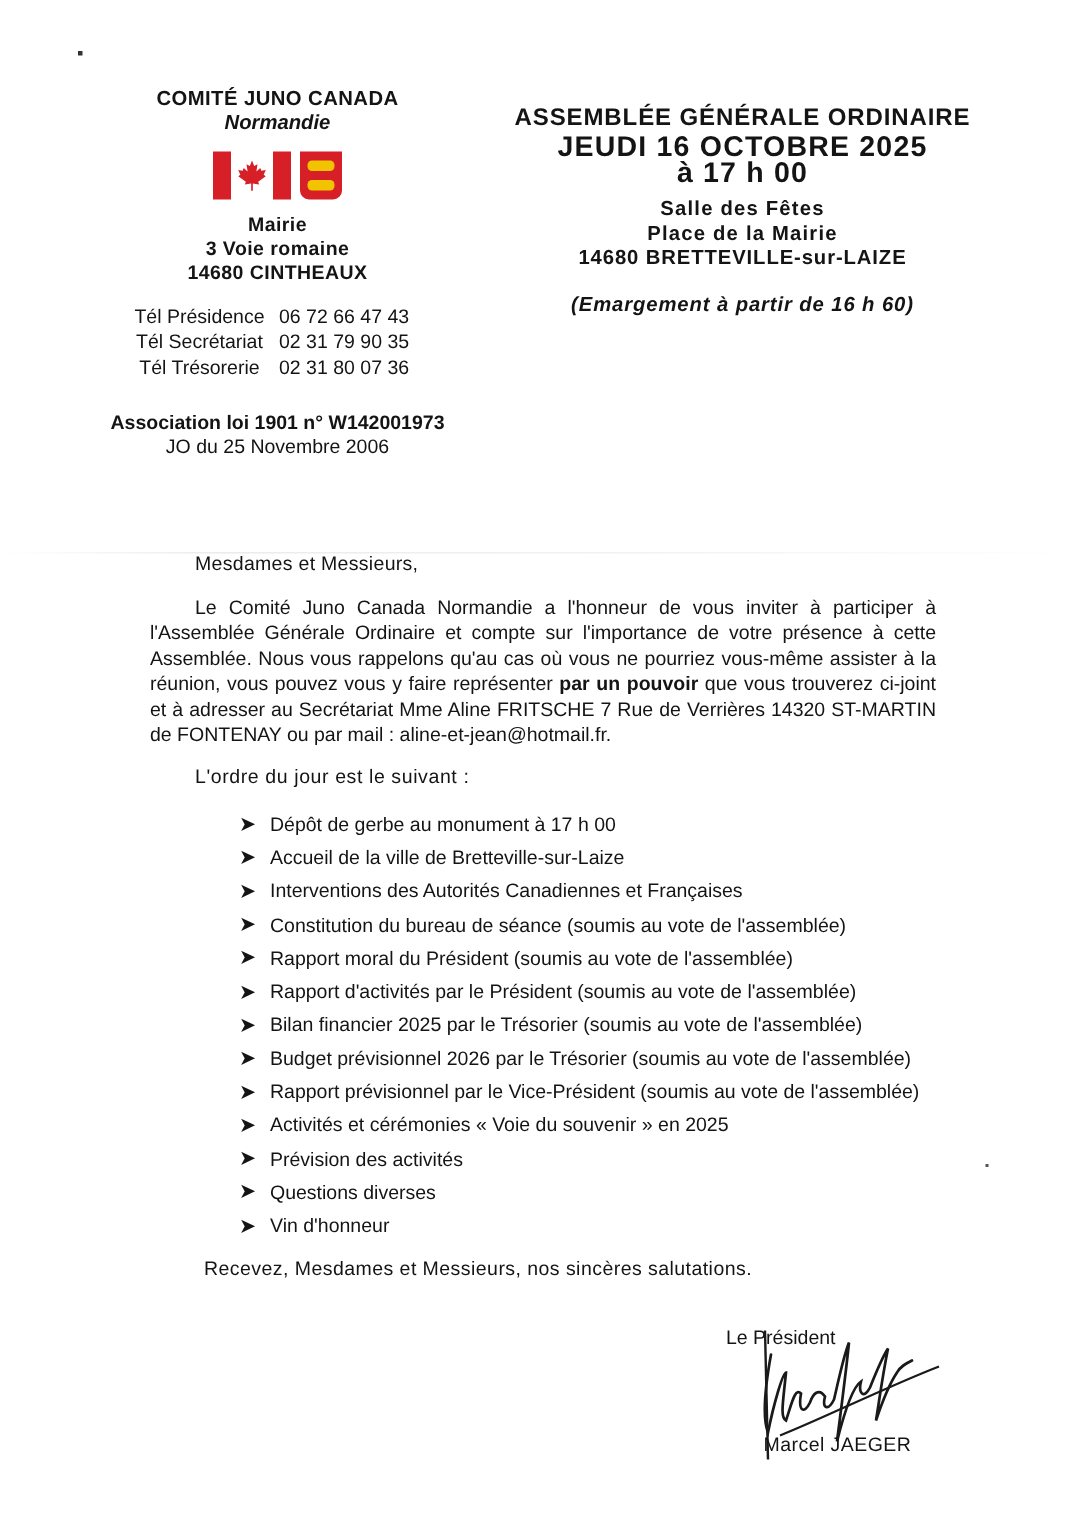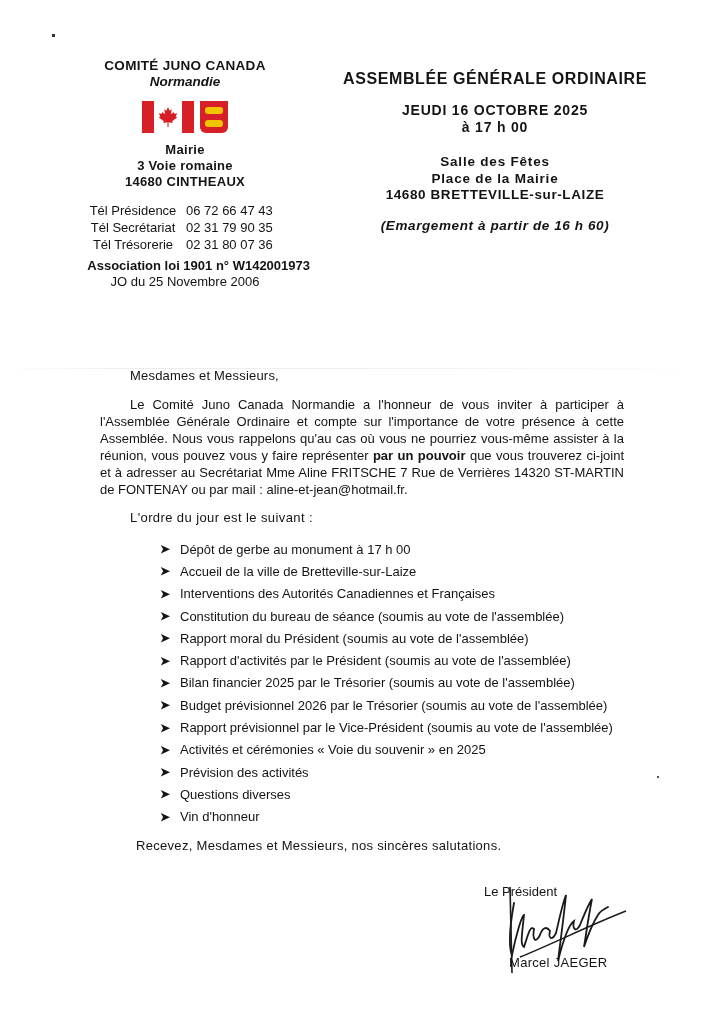--- a/index.html
+++ b/index.html
@@ -18,28 +18,28 @@
   .flags { display: flex; justify-content: center; align-items: center; gap: 4px; margin-top: 10px; height: 34px; }
   .ca-flag { display: flex; width: 52px; height: 32px; }
   .ca-red { width: 12px; height: 32px; background: #d61f26; }
   .ca-white { width: 28px; height: 32px; background: #fff; display: flex; align-items: center; justify-content: center; }
   .norm-shield { width: 28px; height: 32px; background: #d61f26; border-radius: 0 0 6px 6px; display: flex; flex-direction: column; align-items: center; justify-content: space-evenly; margin-left: 2px; }
   .lion { width: 18px; height: 7px; background: #f2c400; border-radius: 3px; }
   .addr { margin-top: 8px; font-weight: bold; font-size: 13px; line-height: 16px; letter-spacing: 0.3px; }
   .phones { margin: 12px auto 0 auto; width: 210px; font-size: 13px; line-height: 17px; text-align: center; }
   .phone-row { display: flex; }
   .phone-label { width: 106px; }
-  .assoc { margin-top: 5px; font-weight: bold; font-size: 13px; line-height: 16px; text-align: right; }
+  .assoc { margin-top: 21px; font-weight: bold; font-size: 13px; line-height: 16px; }
   .jo { font-size: 13px; line-height: 16px; }
 
   
   .right-head { left: 330px; top: 68px; width: 330px; text-align: center; font-weight: bold; }
   .agm-title { font-size: 16px; letter-spacing: 0.6px; line-height: 22px; }
-  .date { margin-top: 12px; font-size: 14px; letter-spacing: 0.8px; line-height: 17px; }
-  .venue { margin-top: 17px; font-size: 13.5px; letter-spacing: 0.8px; line-height: 17px; }
+  .date { font-size: 19px; letter-spacing: 0.8px; line-height: 17px; }
+  .venue { margin-top: 6px; font-size: 13.5px; letter-spacing: 0.8px; line-height: 17px; }
   .city { font-size: 13.5px; letter-spacing: 0.6px; }
   .signin { margin-top: 16px; font-size: 13.5px; font-style: italic; letter-spacing: 0.6px; }
 
   .scanline { left: 0; top: 368px; width: 724px; height: 1px; background: linear-gradient(90deg, rgba(0,0,0,0.0), rgba(0,0,0,0.08) 20%, rgba(0,0,0,0.05) 60%, rgba(0,0,0,0.0)); }
 
   
   .salutation { left: 130px; top: 368px; font-size: 13px; letter-spacing: 0.2px; }
   .para { left: 100px; top: 396px; width: 524px; font-size: 13px; line-height: 17px; text-align: justify; text-indent: 30px; }
   .para b { font-weight: bold; }
   .agenda-intro { left: 130px; top: 510px; font-size: 13px; letter-spacing: 0.4px; }

